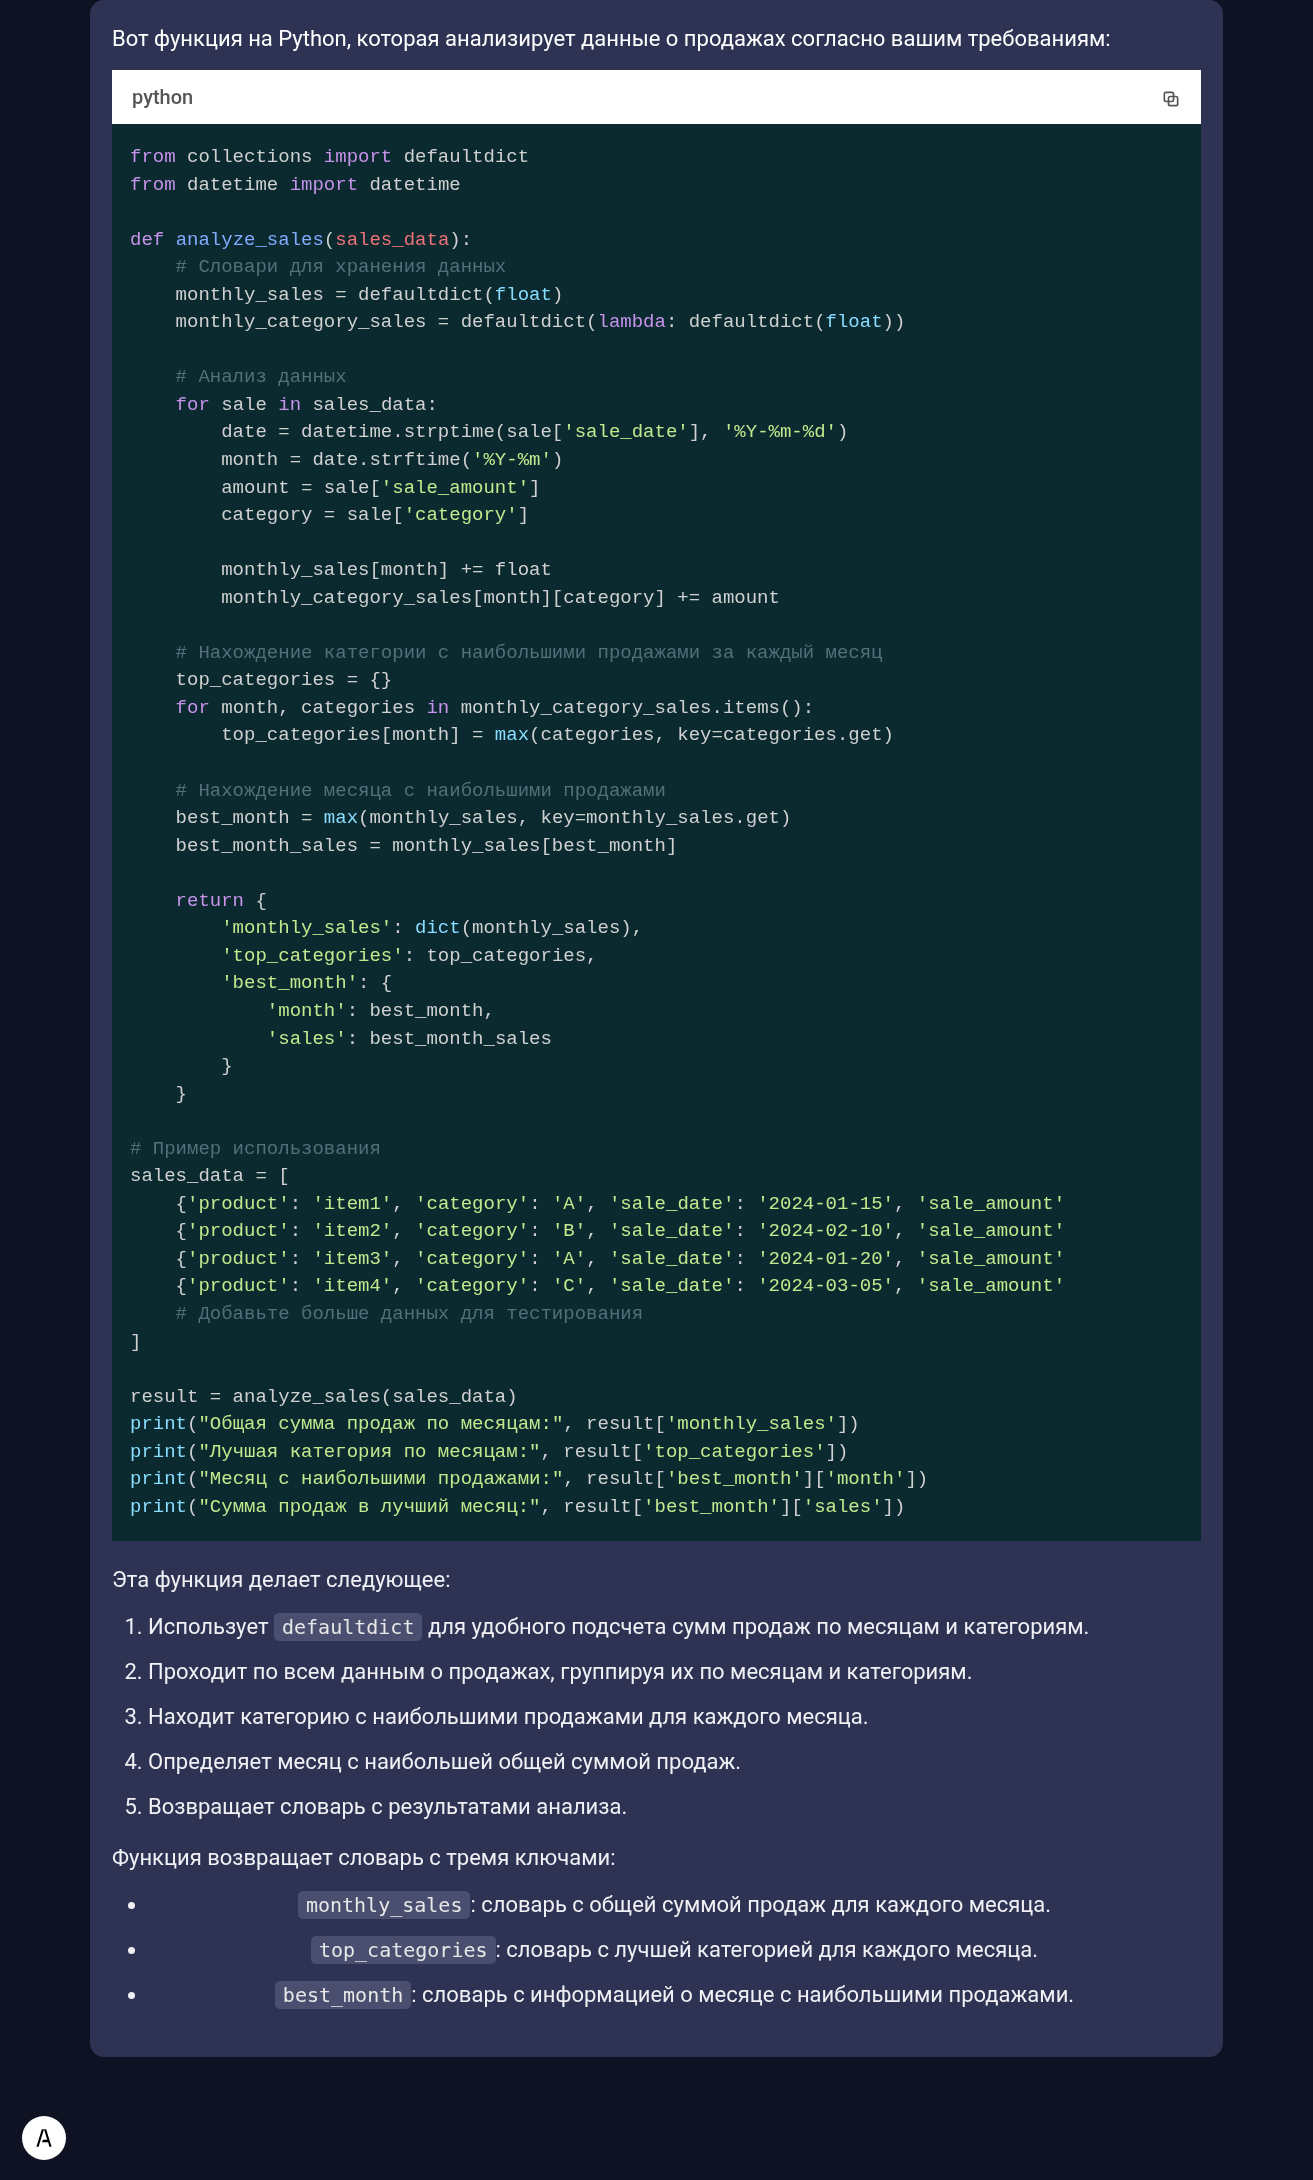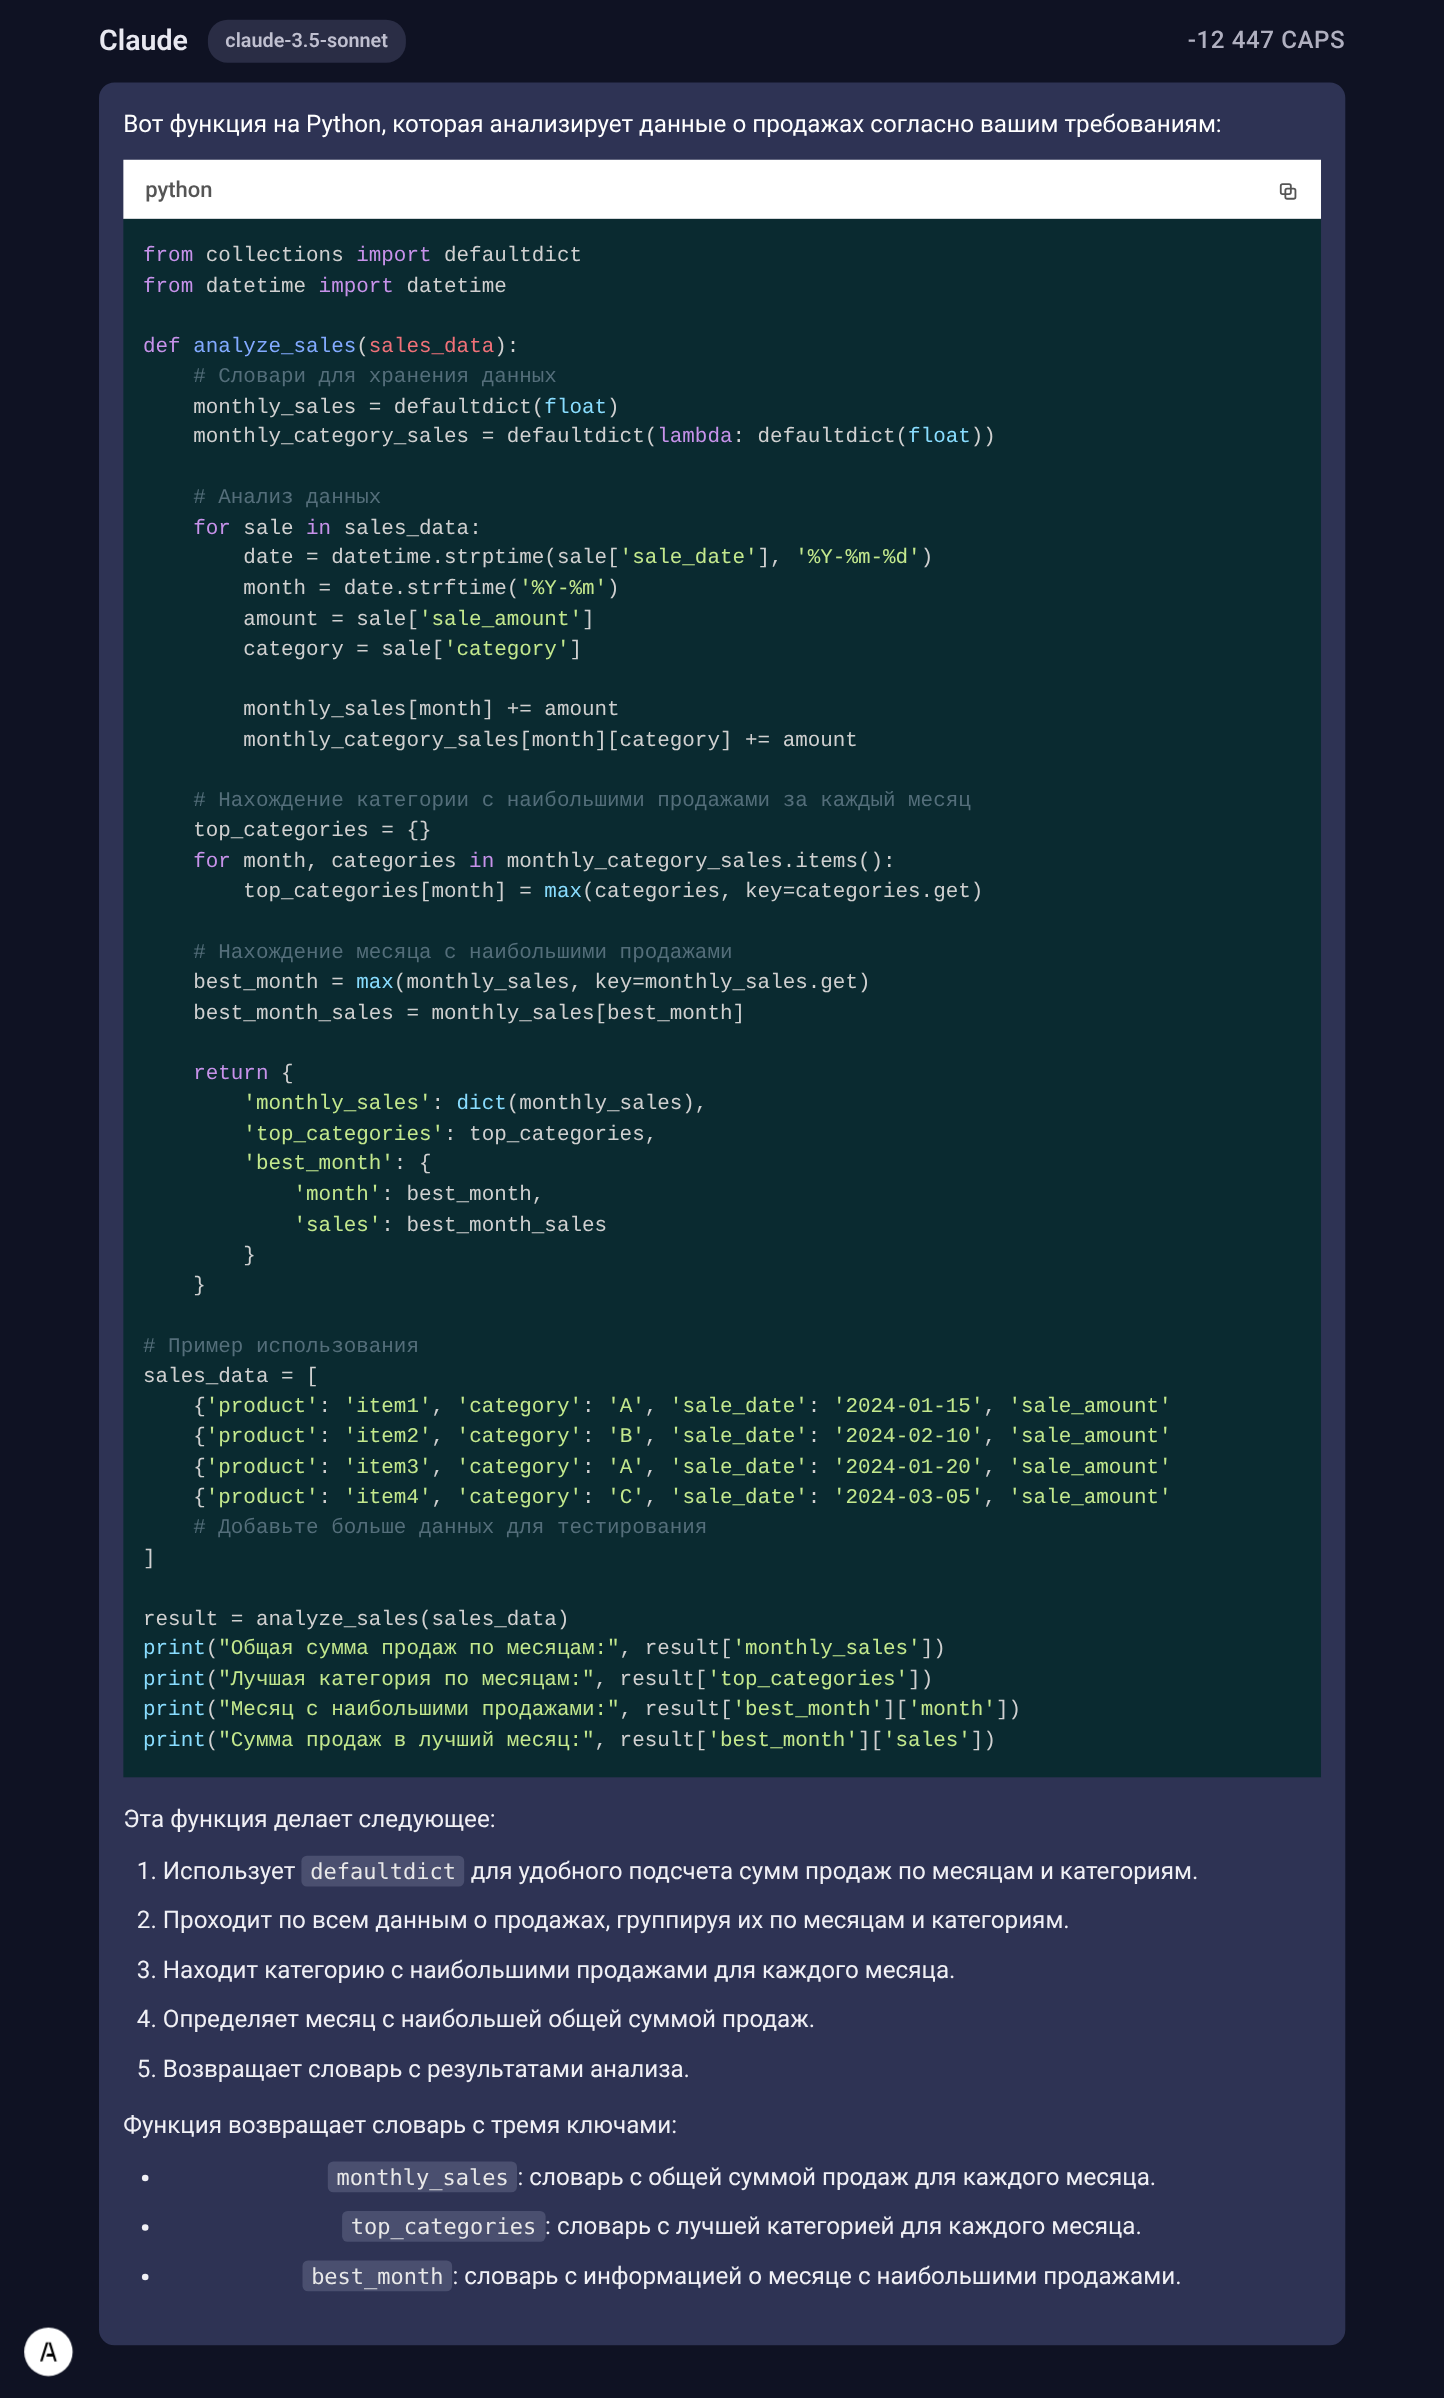--- a/index.html
+++ b/index.html
@@ -144,27 +144,20 @@
     display: flex;
     align-items: center;
     justify-content: center;
   }
   .logo svg { width: 26px; height: 26px; }
 </style>
 </head>
 <body>
 
 <div class="outer">
-  <div class="header">
-    <div class="header-left">
-      <span class="title">Claude</span>
-      <span class="badge">claude-3.5-sonnet</span>
-    </div>
-    <span class="caps">-12 447 CAPS</span>
-  </div>
 
   <div class="card">
     <p class="intro">Вот функция на Python, которая анализирует данные о продажах согласно вашим требованиям:</p>
 
     <div class="code-block">
       <div class="code-header">
         <span class="code-lang">python</span>
         <span class="copy-icon">
           <svg viewBox="0 0 24 24" fill="none" stroke="#555" stroke-width="2">
             <rect x="9" y="9" width="11" height="11" rx="2"></rect>
@@ -181,21 +174,21 @@
 <span class="ident">    monthly_sales = defaultdict(</span><span class="fncall">float</span><span class="ident">)</span>
 <span class="ident">    monthly_category_sales = defaultdict(</span><span class="kw">lambda</span><span class="ident">: defaultdict(</span><span class="fncall">float</span><span class="ident">))</span>
 
 <span class="ident">    </span><span class="cmt"># Анализ данных</span>
 <span class="ident">    </span><span class="kw">for</span><span class="ident"> sale </span><span class="kw">in</span><span class="ident"> sales_data:</span>
 <span class="ident">        date = datetime.strptime(sale[</span><span class="str">'sale_date'</span><span class="ident">], </span><span class="str">'%Y-%m-%d'</span><span class="ident">)</span>
 <span class="ident">        month = date.strftime(</span><span class="str">'%Y-%m'</span><span class="ident">)</span>
 <span class="ident">        amount = sale[</span><span class="str">'sale_amount'</span><span class="ident">]</span>
 <span class="ident">        category = sale[</span><span class="str">'category'</span><span class="ident">]</span>
 
-<span class="ident">        monthly_sales[month] += amount</span>
+<span class="ident">        monthly_sales[month] += float</span>
 <span class="ident">        monthly_category_sales[month][category] += amount</span>
 
 <span class="ident">    </span><span class="cmt"># Нахождение категории с наибольшими продажами за каждый месяц</span>
 <span class="ident">    top_categories = {}</span>
 <span class="ident">    </span><span class="kw">for</span><span class="ident"> month, categories </span><span class="kw">in</span><span class="ident"> monthly_category_sales.items():</span>
 <span class="ident">        top_categories[month] = </span><span class="fncall">max</span><span class="ident">(categories, key=categories.get)</span>
 
 <span class="ident">    </span><span class="cmt"># Нахождение месяца с наибольшими продажами</span>
 <span class="ident">    best_month = </span><span class="fncall">max</span><span class="ident">(monthly_sales, key=monthly_sales.get)</span>
 <span class="ident">    best_month_sales = monthly_sales[best_month]</span>

